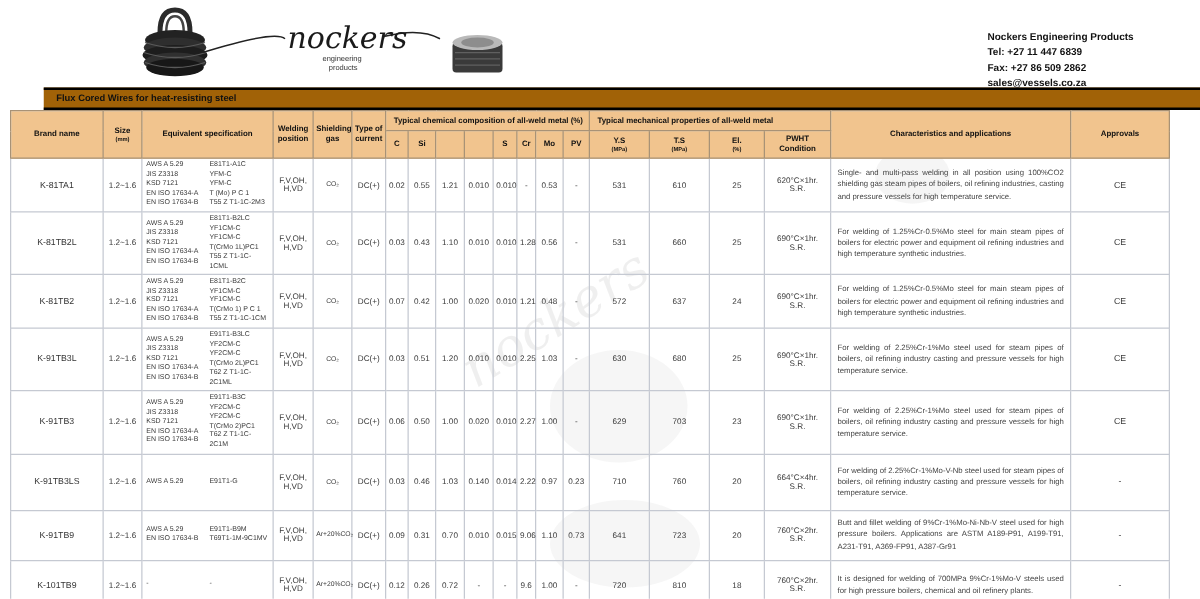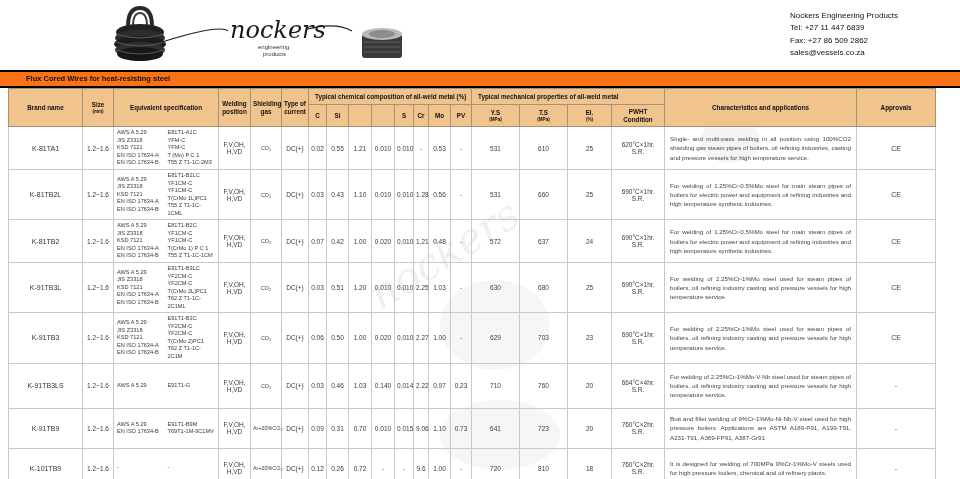--- a/index.html
+++ b/index.html
@@ -2,24 +2,24 @@
 <html><head>
 <meta charset="utf-8">
 <style>
   * { margin:0; padding:0; box-sizing:border-box; }
   html,body { width:960px; height:479px; background:#fff; font-family:"Liberation Sans", sans-serif; overflow:hidden; }
   .page { position:relative; width:960px; height:479px; background:#fff; }
 
   
   .top-header { position:relative; height:70px; }
   .logo { position:absolute; left:100px; top:4px; width:320px; height:62px; }
-  .contact { position:absolute; left:790px; top:10px; font-size:8px; font-weight:normal; color:#111; line-height:1.55; }
+  .contact { position:absolute; left:790px; top:24px; font-size:8px; font-weight:bold; color:#111; line-height:1.55; }
 
   
-  .section-bar { border-top:2px solid #000; border-bottom:2px solid #000; background:#f97316; padding:2px 10px 3px 26px; font-size:7.5px; font-weight:bold; color:#111; }
+  .section-bar { border-top:2px solid #000; border-bottom:2px solid #000; background:#a16207; padding:2px 10px 3px 10px; font-size:7.5px; font-weight:bold; color:#111;margin-left:35px; }
 
   
   .wm { position:absolute; pointer-events:none; z-index:0; }
   .wm-text { left:360px; top:230px; font-family:"DejaVu Serif", serif; font-style:italic; font-size:42px; color:#000; opacity:0.06; transform:rotate(-32deg); }
   .wm-blob { background:#555; border-radius:50%; }
   .wm1 { left:440px; top:280px; width:110px; height:90px; opacity:0.05; }
   .wm2 { left:440px; top:400px; width:120px; height:70px; opacity:0.05; }
   .wm3 { left:700px; top:118px; width:60px; height:45px; opacity:0.06; }
 
   

